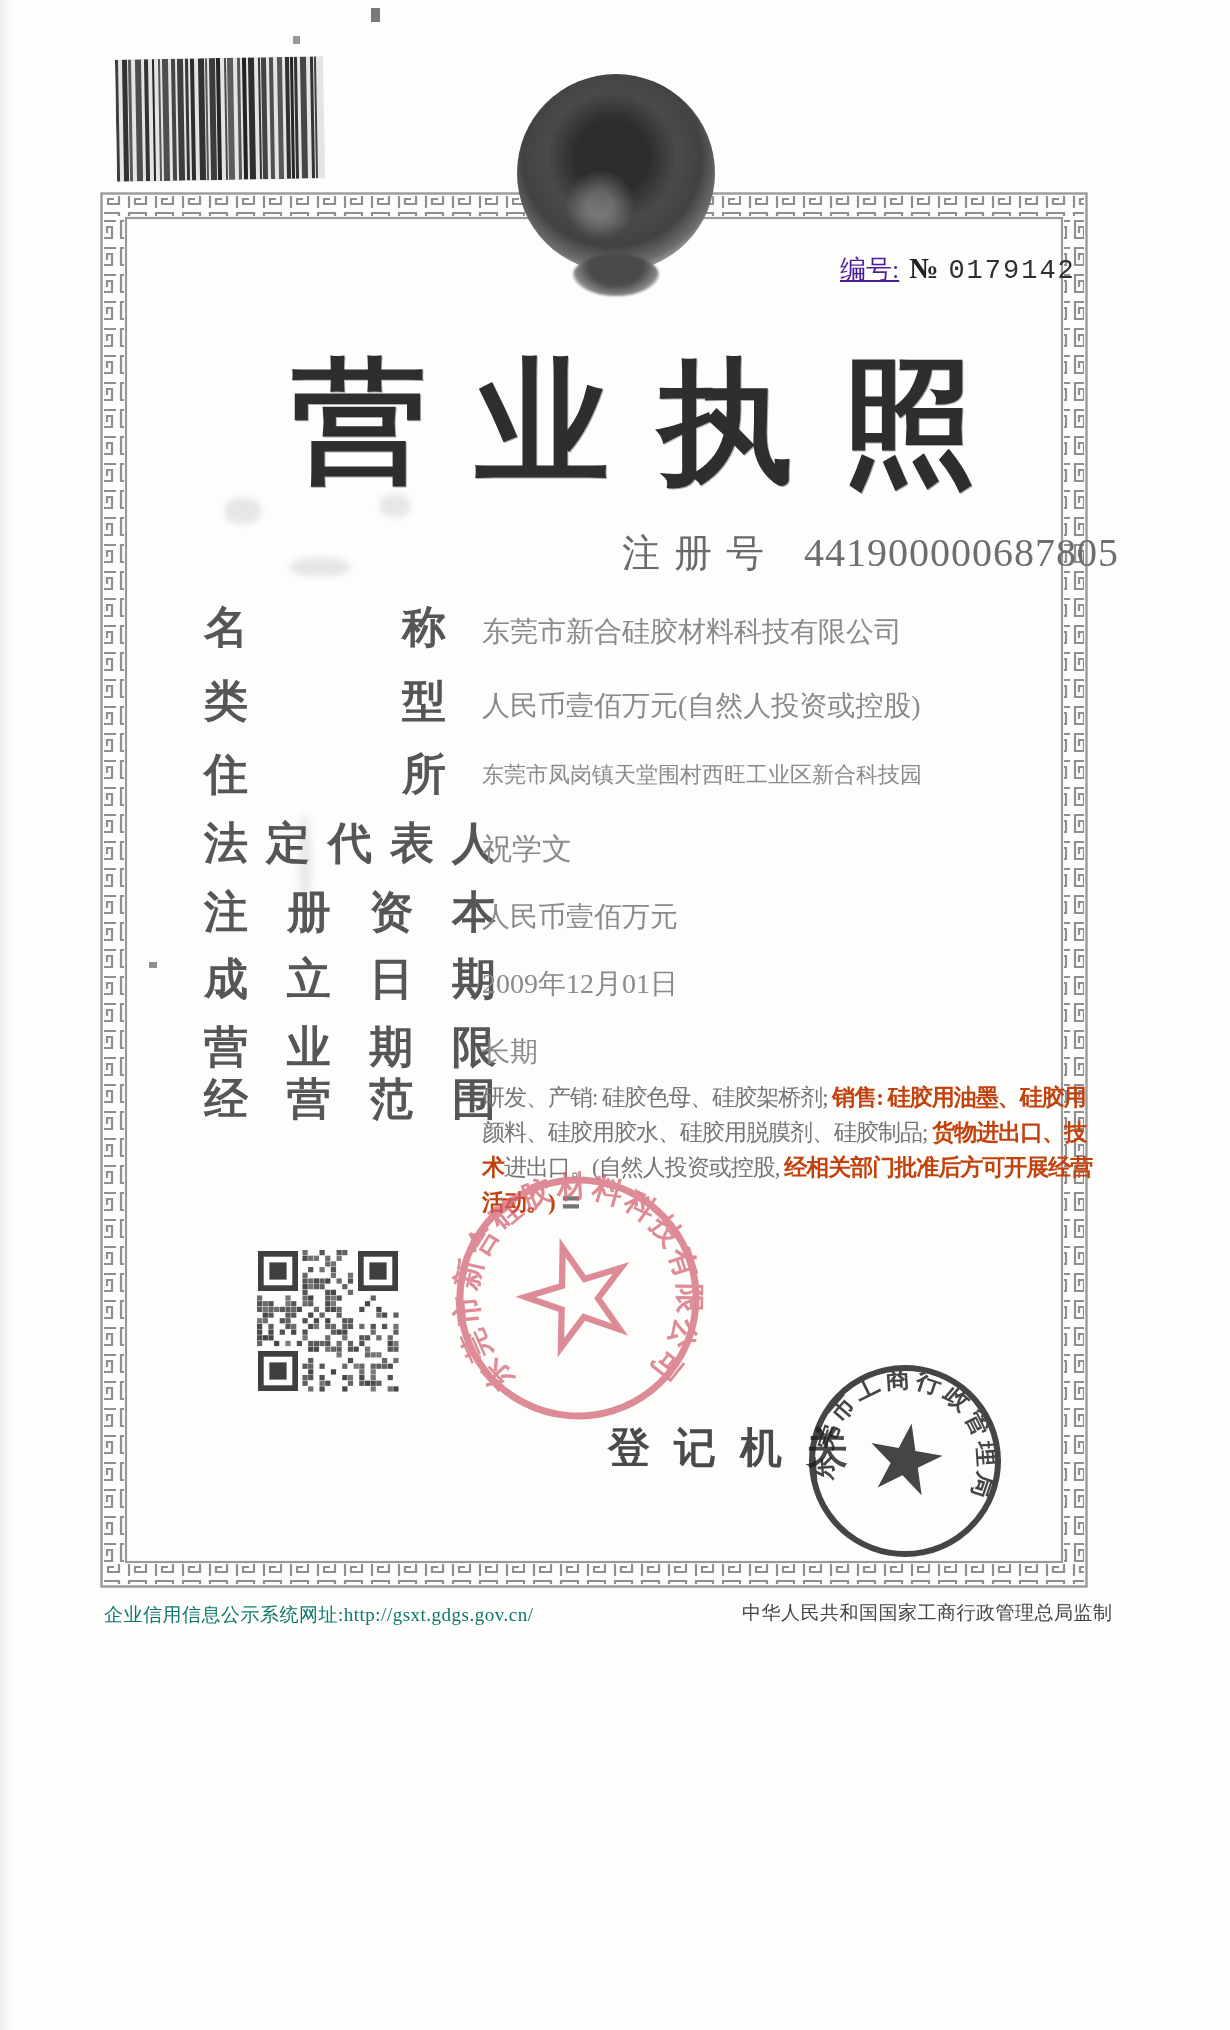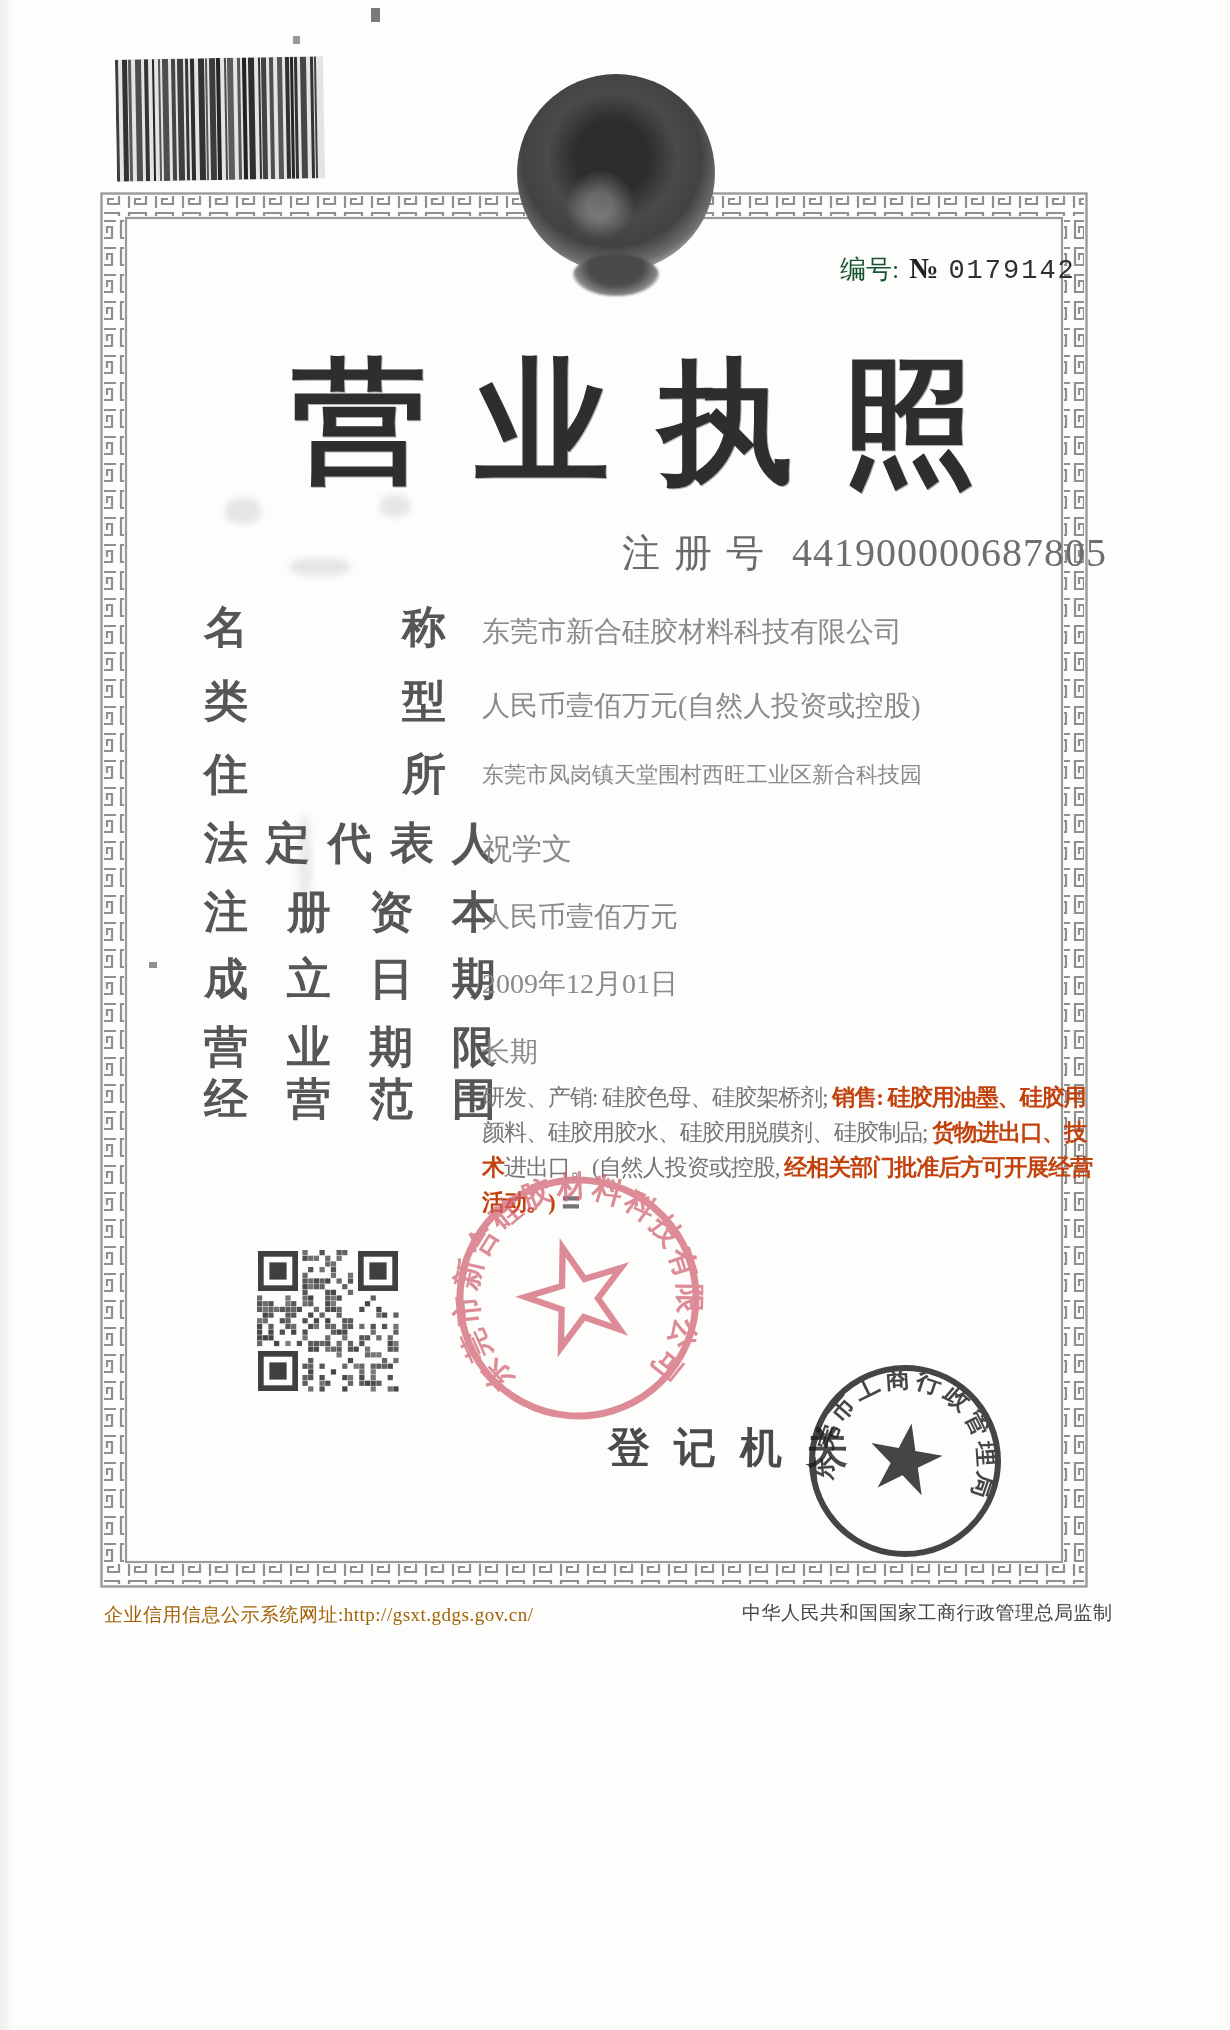--- a/index.html
+++ b/index.html
@@ -22,33 +22,33 @@
         filter:blur(.7px);}
   .emblem-base{position:absolute;left:56px;top:180px;width:86px;height:42px;border-radius:50%;
         background:radial-gradient(ellipse at 50% 30%, #4a4a4a 0 45%, #8a8a8a 70%, rgba(150,150,150,0) 78%);
         filter:blur(1px);}
 
   
   .frame{position:absolute;left:100px;top:192px;z-index:1;}
 
   
   .serial{position:absolute;left:840px;top:252px;display:flex;align-items:baseline;gap:10px;z-index:4;}
-  .serial-label{font-size:26px;color:#14532d;}
+  .serial-label{font-size:26px;color:#4c1d95;text-decoration:underline;}
   .serial-sym{font-size:29px;font-weight:700;color:#222;}
   .serial-digits{font-family:"Liberation Mono","DejaVu Sans Mono",monospace;font-size:27px;color:#2f2f2f;letter-spacing:2px;}
 
   
   .title{position:absolute;left:292px;top:348px;width:684px;display:flex;justify-content:space-between;
         font-family:"Liberation Sans","DejaVu Sans",sans-serif;font-weight:900;font-size:134px;line-height:1.1;
         color:#2e2e2e;z-index:4;text-shadow:1px 1px 0 rgba(60,60,60,.4);}
 
   
   .regno{position:absolute;left:622px;top:528px;display:flex;align-items:baseline;z-index:4;}
   .regno-label{display:flex;justify-content:space-between;width:142px;font-size:38px;color:#6a6a6a;}
-  .regno-value{margin-left:28px;font-size:40px;color:#6e6e6e;letter-spacing:1px;}
+  .regno-value{margin-left:40px;font-size:40px;color:#6e6e6e;letter-spacing:1px;}
 
   
   .row{position:absolute;left:0;width:100%;z-index:4;}
   .flabel{position:absolute;left:204px;width:292px;display:flex;justify-content:space-between;
         font-size:44px;font-weight:600;color:#565656;line-height:1;}
   .flabel.lw2{width:242px;}
   .fvalue{position:absolute;left:482px;top:8px;width:600px;font-size:28px;color:#8a8a8a;line-height:1.25;}
   .fvalue.scope{top:2px;width:612px;font-size:23px;letter-spacing:-1px;line-height:35px;color:#757575;}
   .seg-b{color:#c2410c;font-weight:700;}
 
@@ -61,21 +61,21 @@
   .seal-text{font-weight:700;}
 
   
   .regauth{position:absolute;left:608px;top:1420px;width:240px;display:flex;justify-content:space-between;
         font-size:42px;font-weight:600;color:#4a4a4a;z-index:4;}
   .datetext{position:absolute;left:746px;top:1486px;font-size:34px;color:#3f3f3f;z-index:4;white-space:nowrap;}
   .datetext .d-month{margin-left:50px;}
   .datetext .d-day{margin-left:14px;}
 
   
-  .footer-left{position:absolute;left:104px;top:1602px;font-size:19px;color:#a16207;z-index:4;letter-spacing:.5px;}
+  .footer-left{position:absolute;left:104px;top:1602px;font-size:19px;color:#0f766e;z-index:4;letter-spacing:.5px;}
   .footer-right{position:absolute;left:742px;top:1600px;font-size:19px;color:#454545;z-index:4;letter-spacing:.5px;}
 
   
   .smudge{position:absolute;background:rgba(110,110,125,.16);filter:blur(3px);border-radius:40%;z-index:2;}
   .sm1{left:225px;top:498px;width:36px;height:26px;}
   .sm2{left:380px;top:495px;width:30px;height:22px;}
   .sm3{left:290px;top:558px;width:60px;height:18px;}
   .sm4{left:298px;top:815px;width:14px;height:92px;background:rgba(110,110,135,.12);}
   .speck{position:absolute;z-index:2;filter:blur(.5px);}
   .speck1{left:371px;top:8px;width:9px;height:14px;background:#7a7a7a;}

